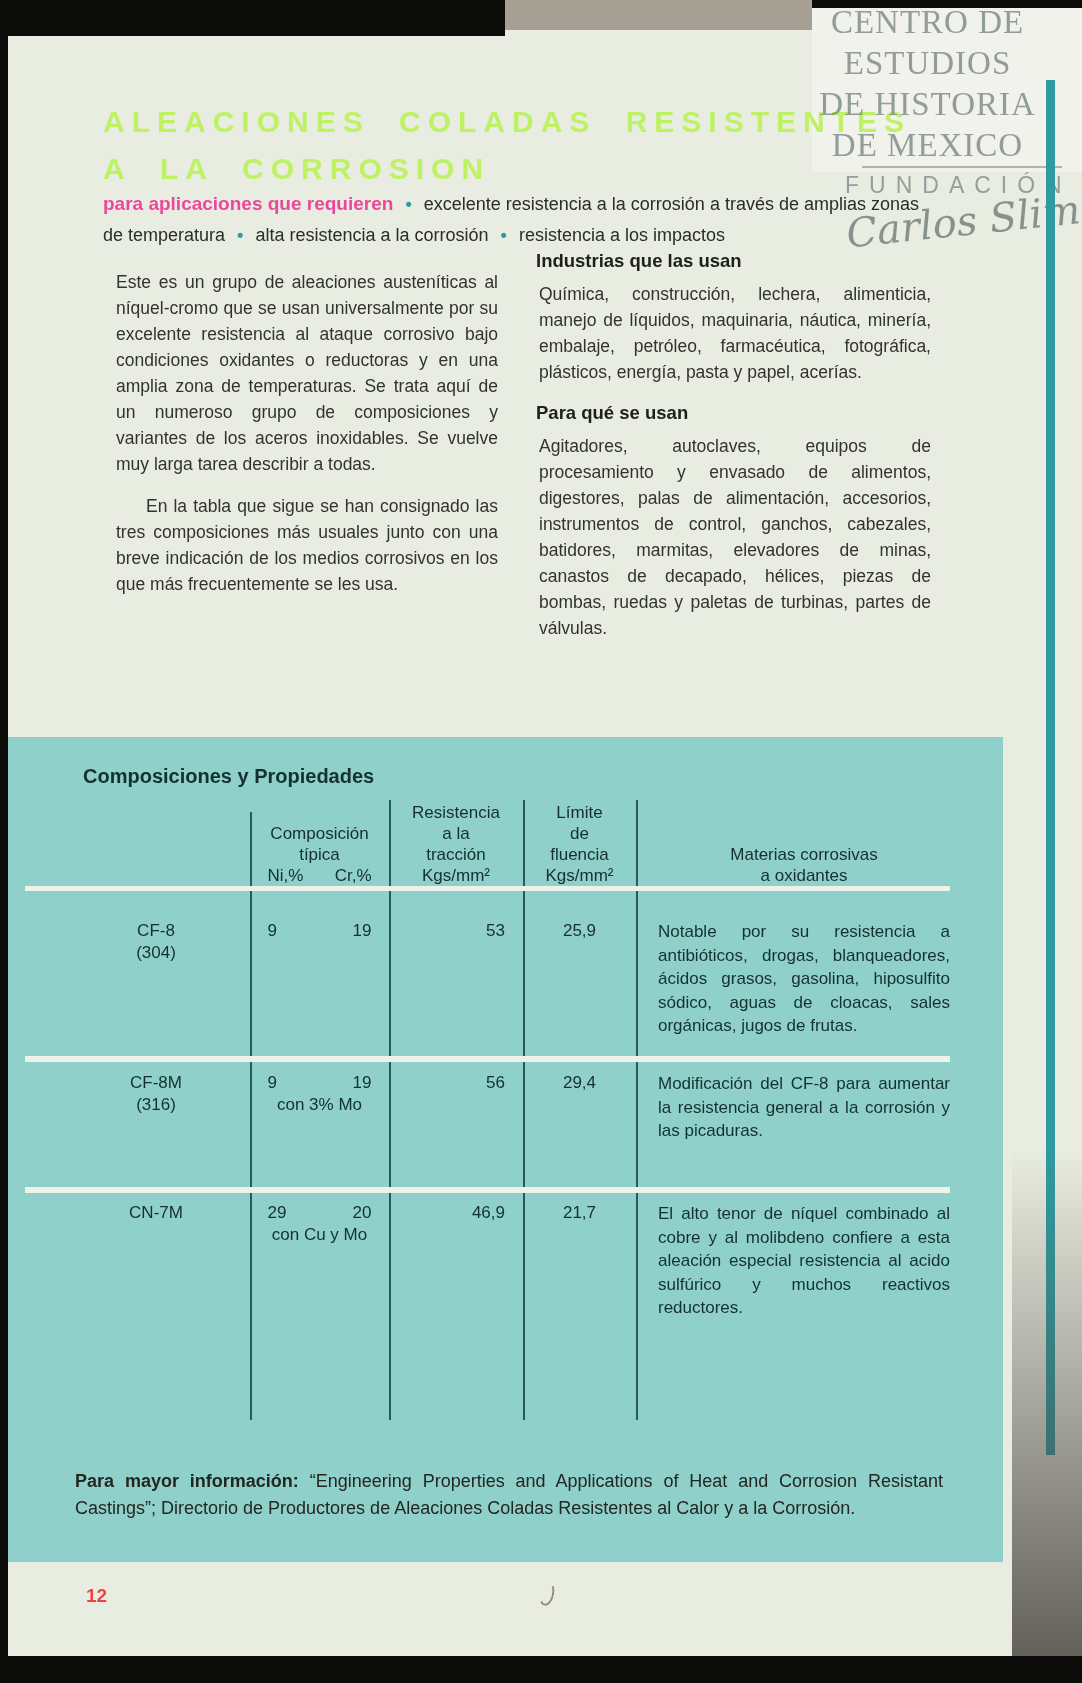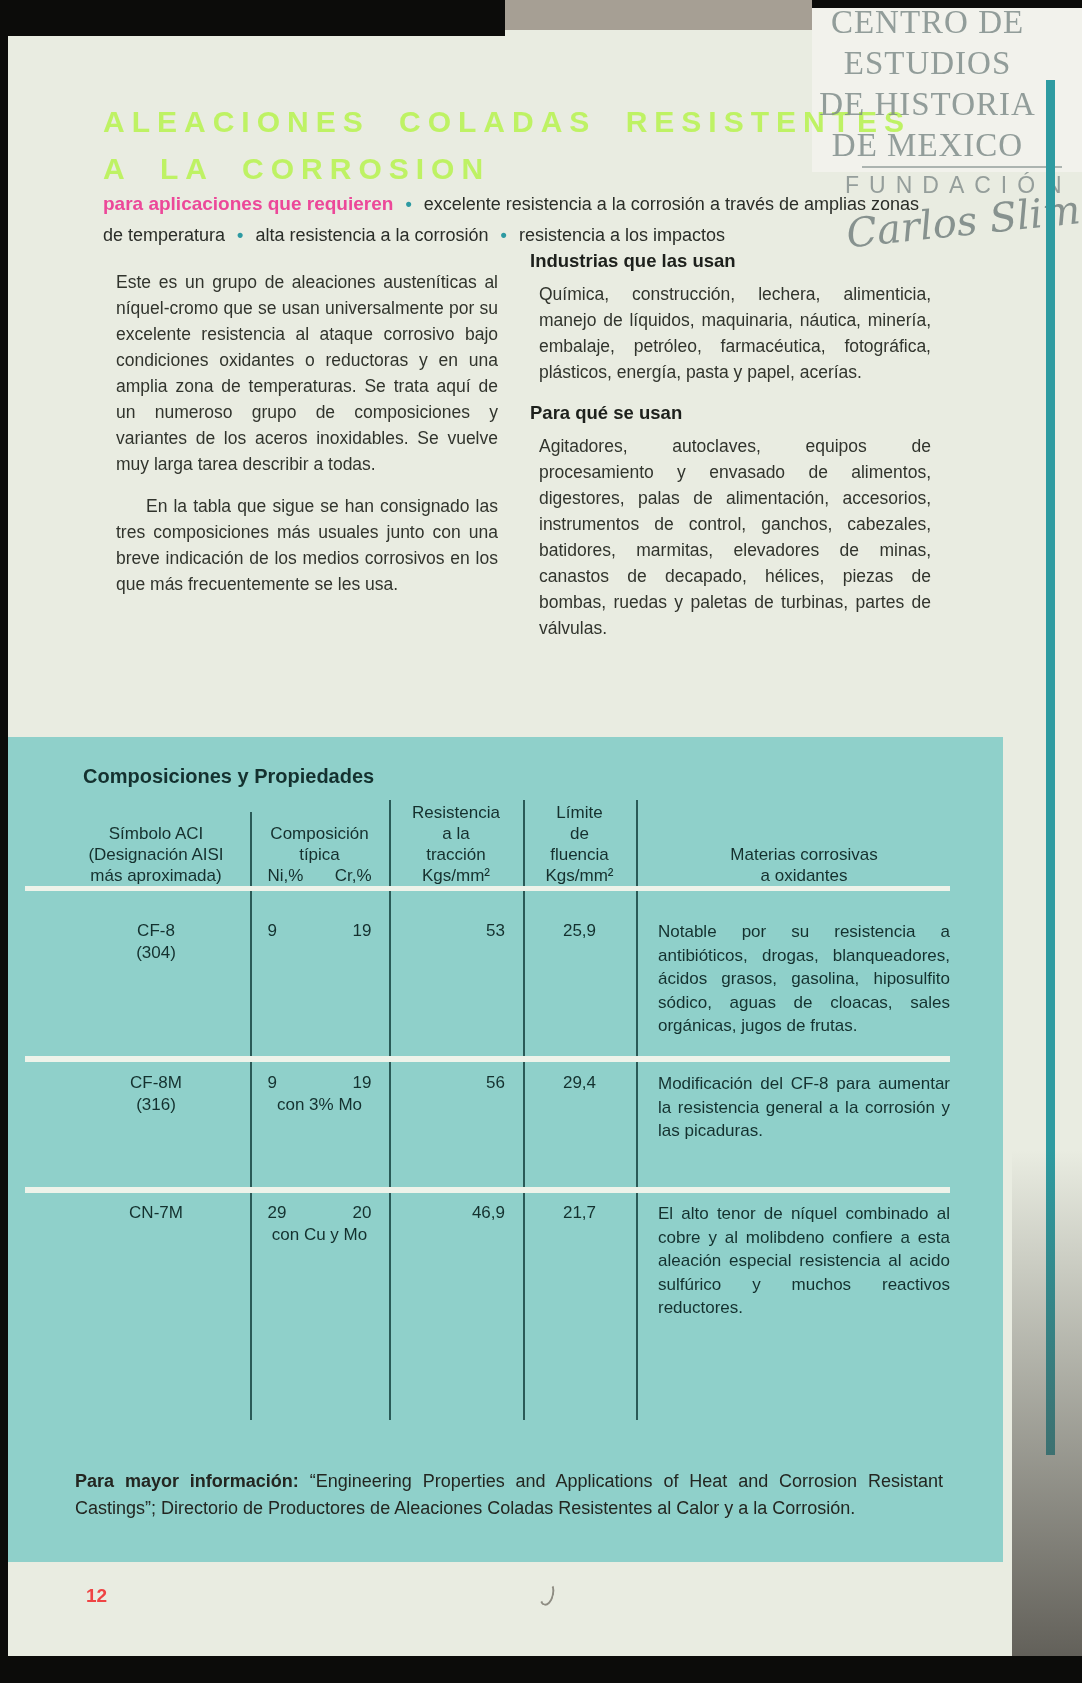--- a/index.html
+++ b/index.html
@@ -36,21 +36,21 @@
   .tagline{left:103px;top:188px;width:832px;font-size:18px;line-height:31px;color:#2a2d28;}
   .tagline .lead{font-weight:bold;font-size:19px;color:#ec4899;text-align:right;}
   .tagline .bullet{color:#2d9aa2;font-weight:bold;padding:0 7px;}
 
   
   .col-left{left:100px;top:253px;width:414px;font-size:17.5px;line-height:26px;
             text-align:justify;color:#31342d;}
   .col-left p{margin:16px;}
   .col-left p.indent{text-indent:30px;}
   .col-right{left:530px;top:250px;width:410px;color:#31342d;}
-  .col-right h3{margin:0 0 6px 0;font-size:18.5px;color:#1d201c;}
+  .col-right h3{margin:0 0 6px 6px;font-size:18.5px;color:#1d201c;}
   .col-right p{margin:9px;font-size:17.5px;line-height:26px;text-align:justify;}
   .col-right .second{margin-top:17px;}
 
   
   .band{left:8px;top:737px;width:995px;height:825px;background:#8fd0ca;}
   .table-title{left:83px;top:765px;font-size:20px;font-weight:bold;color:#14312f;}
   .vline{width:2px;background:#2a5a57;}
   .v1{left:250px;top:812px;height:608px;}
   .v2{left:389px;top:800px;height:620px;}
   .v3{left:523px;top:800px;height:620px;}
@@ -122,25 +122,20 @@
   </div>
 
   <div class="abs band"></div>
   <div class="abs table-title">Composiciones y Propiedades</div>
 
   <div class="abs vline v1"></div>
   <div class="abs vline v2"></div>
   <div class="abs vline v3"></div>
   <div class="abs vline v4"></div>
 
-  <div class="abs th th-col1">
-    <div>Símbolo ACI</div>
-    <div>(Designación AISI</div>
-    <div>más aproximada)</div>
-  </div>
   <div class="abs th th-col2">
     <div>Composición</div>
     <div>típica</div>
     <div class="comp-vals">
       <span>Ni,%</span>
       <span>Cr,%</span>
     </div>
   </div>
   <div class="abs th th-col3">
     <div>Resistencia</div>

